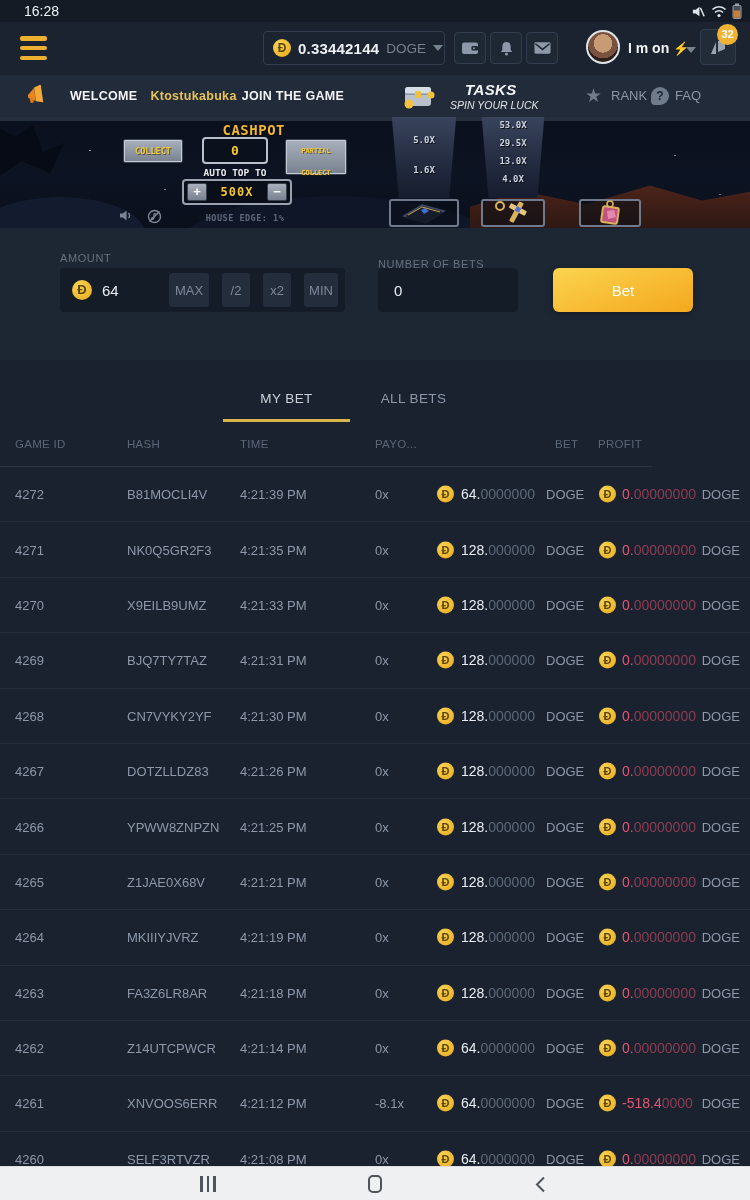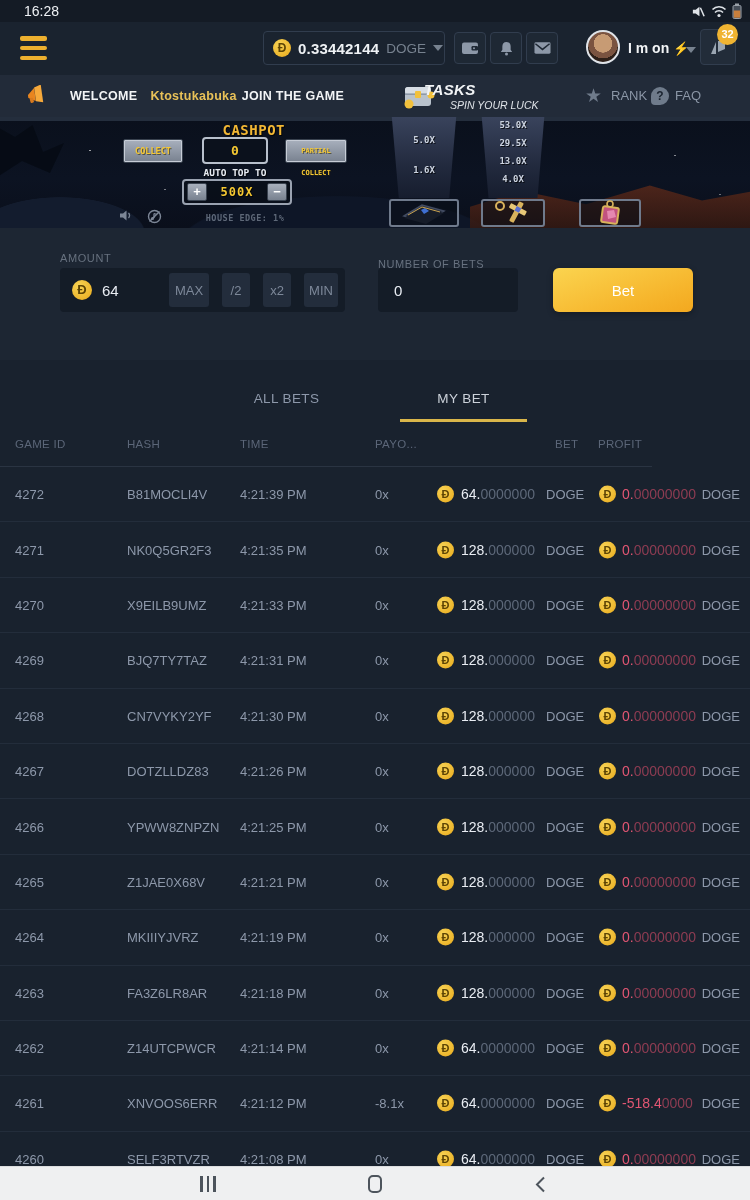--- a/index.html
+++ b/index.html
@@ -29,21 +29,21 @@
   .user-caret { position:absolute; left:686px; top:25px; }
   .chat-btn { position:absolute; left:700px; top:7px; width:36px; height:36px; border:1px solid #313d4e; border-radius:4px; background:#222c39; display:flex; align-items:center; justify-content:center; }
   .chat-badge { position:absolute; left:717px; top:2px; width:21px; height:21px; border-radius:50%; background:#f0b432; color:#fff; font-size:11px; font-weight:bold; text-align:center; line-height:21px; }
 
   
   .banner { position:absolute; top:75px; left:0; width:750px; height:42px; background:#222b39; }
   .megaphone { position:absolute; left:27px; top:10px; }
   .welcome { position:absolute; left:70px; top:0; height:42px; display:flex; align-items:center; gap:5px; font-size:12.5px; font-weight:bold; color:#f2f4f6; letter-spacing:.3px; }
   .welcome .uname { color:#e8c158;margin-left:8px; }
   .chest { position:absolute; left:400px; top:5px; }
-  .tasks-title { position:absolute; left:424px; top:6px; color:#f2f4f6; font-size:15px; font-weight:bold; font-style:italic; letter-spacing:.4px; }
+  .tasks-title { position:absolute; left:465px; top:6px; color:#f2f4f6; font-size:15px; font-weight:bold; font-style:italic; letter-spacing:.4px; }
   .tasks-sub { position:absolute; left:450px; top:24px; color:#dfe3e8; font-size:10.5px; font-style:italic; }
   .rank-star { position:absolute; left:585px; top:9px; color:#6f7b8b; font-size:19px; }
   .rank-label { position:absolute; left:611px; top:13px; color:#8b96a6; font-size:13px; }
   .faq-circle { position:absolute; left:651px; top:12px; width:18px; height:18px; border-radius:50% 50% 50% 4px; background:#6f7b8b; color:#1a232f; font-size:12px; font-weight:bold; text-align:center; line-height:18px; }
   .faq-label { position:absolute; left:675px; top:13px; color:#8b96a6; font-size:13px; }
 
   
   .game { position:absolute; top:117px; left:0; width:750px; height:111px; background:
       radial-gradient(140px 60px at 8% 105%, #131c2e 0 60%, transparent 61%),
       radial-gradient(260px 80px at 45% 115%, #0e1627 0 60%, transparent 61%),
@@ -56,21 +56,21 @@
       radial-gradient(1.5px 1.5px at 96% 70%, rgba(255,255,255,.4) 50%, transparent 51%),
       linear-gradient(180deg, #0a101c 0%, #0c1322 55%, #0a0f1b 100%);
     overflow:hidden; }
   .game-topstrip { position:absolute; top:0; left:0; width:750px; height:4px; background:#242e3d; }
   .lava { position:absolute; left:470px; top:58px; width:290px; height:53px; background:linear-gradient(180deg,#6b2f1b,#3a1a10); clip-path:polygon(0 60%, 18% 30%, 40% 55%, 62% 20%, 80% 48%, 100% 28%, 100% 100%, 0 100%); opacity:.75; }
   .plant { position:absolute; left:-6px; top:8px; width:70px; height:60px; background:#060b14; clip-path:polygon(0 0, 30% 20%, 55% 0, 70% 45%, 100% 30%, 80% 80%, 40% 60%, 0 90%); opacity:.9; }
   .px { font-family:"DejaVu Sans Mono", monospace; font-weight:bold; }
   .cashpot-label { position:absolute; left:185px; top:5px; width:100px; text-align:right; color:#f2b734; font-size:14px; letter-spacing:.5px; text-shadow:1px 1px 0 rgba(0,0,0,.7); }
   .gbtn { position:absolute; background:linear-gradient(180deg,#a8b0bd,#78818f); border:1px solid #39424f; box-shadow:inset 0 0 0 1px #c6ccd6; border-radius:2px; color:#f5c832; font-family:"DejaVu Sans Mono", monospace; font-weight:bold; text-align:center; text-shadow:1px 1px 0 rgba(45,40,15,.6); cursor:pointer; }
   .collect-btn { left:123px; top:22px; width:60px; height:24px; font-size:8.5px; line-height:22px; }
-  .partial-btn { left:285px; top:22px; width:62px; height:24px; font-size:7px; line-height:22px; }
+  .partial-btn { left:285px; top:22px; width:62px; height:36px; font-size:7px; line-height:22px; }
   .cash-value { position:absolute; left:202px; top:20px; width:66px; height:27px; background:#0b111c; border:2px solid #b8c0cc; border-radius:4px; color:#f5c832; font-family:"DejaVu Sans Mono", monospace; font-weight:bold; font-size:13px; text-align:center; line-height:23px; }
   .auto-label { position:absolute; left:185px; top:50px; width:100px; text-align:center; color:#e8ecf2; font-size:9.5px; text-shadow:1px 1px 0 rgba(0,0,0,.7); }
   .stepper { position:absolute; left:182px; top:62px; width:110px; height:26px; border:2px solid #9aa2b0; border-radius:4px; background:rgba(8,13,22,.6); }
   .step-btn { position:absolute; top:2px; width:20px; height:18px; background:linear-gradient(180deg,#a8b0bd,#78818f); border:1px solid #39424f; border-radius:2px; color:#fff; font-weight:bold; font-size:13px; text-align:center; line-height:16px; cursor:pointer; }
   .step-minus { right:3px; } .step-plus { left:3px; }
   .step-value { position:absolute; left:0; top:0; width:100%; text-align:center; color:#f5c832; font-size:12px; line-height:22px; letter-spacing:1px; text-shadow:1px 1px 0 rgba(0,0,0,.7); }
   .house-edge { position:absolute; left:185px; top:96px; width:120px; text-align:center; color:#5e6878; font-size:8.5px; letter-spacing:.5px; }
   .snd { position:absolute; top:92px; }
   .snd.s1 { left:119px; } .snd.s2 { left:147px; }
   .tower { position:absolute; top:0; height:81px; background:linear-gradient(180deg,#39435c 0%,#222a3e 60%,#161d2e 100%); clip-path:polygon(4% 0, 96% 0, 86% 100%, 14% 100%); }
@@ -332,22 +332,22 @@
       <button class="mini-btn mini-min">MIN</button>
     </div>
     <span class="ctl-label bets-label">NUMBER OF BETS</span>
     <div class="bets-box">
       <input class="amount-input" type="text" value="0" style="">
     </div>
     <button class="bet-button">Bet</button>
   </div>
 
   <div class="tabs">
+    <div class="tab active">MY BET</div>
     <div class="tab left">ALL BETS</div>
-    <div class="tab active">MY BET</div>
   </div>
 
   <div class="thead">
     <span class="h-id">GAME ID</span>
     <span class="h-hash">HASH</span>
     <span class="h-time">TIME</span>
     <span class="h-payout">PAYO...</span>
     <span class="h-bet">BET</span>
     <span class="h-profit">PROFIT</span>
   </div>

